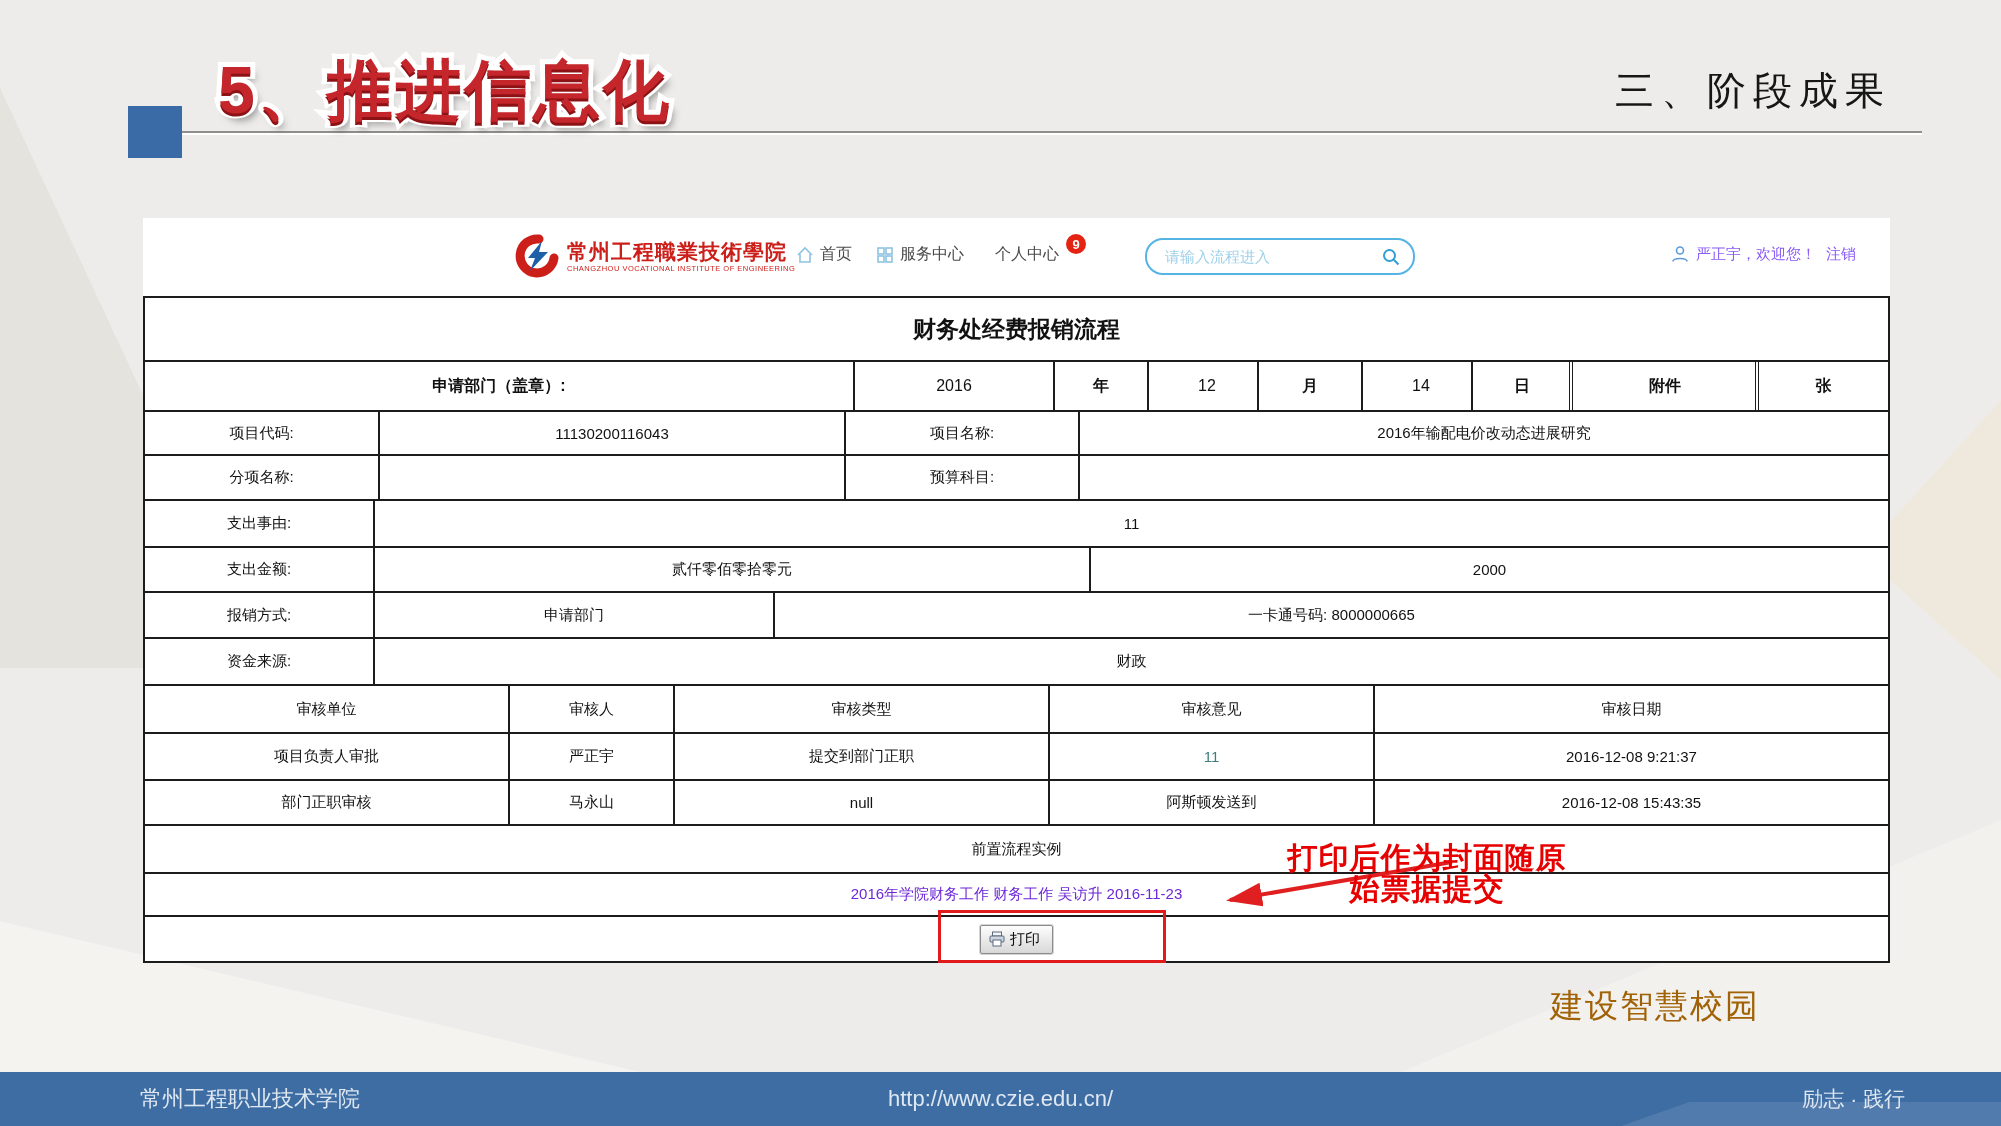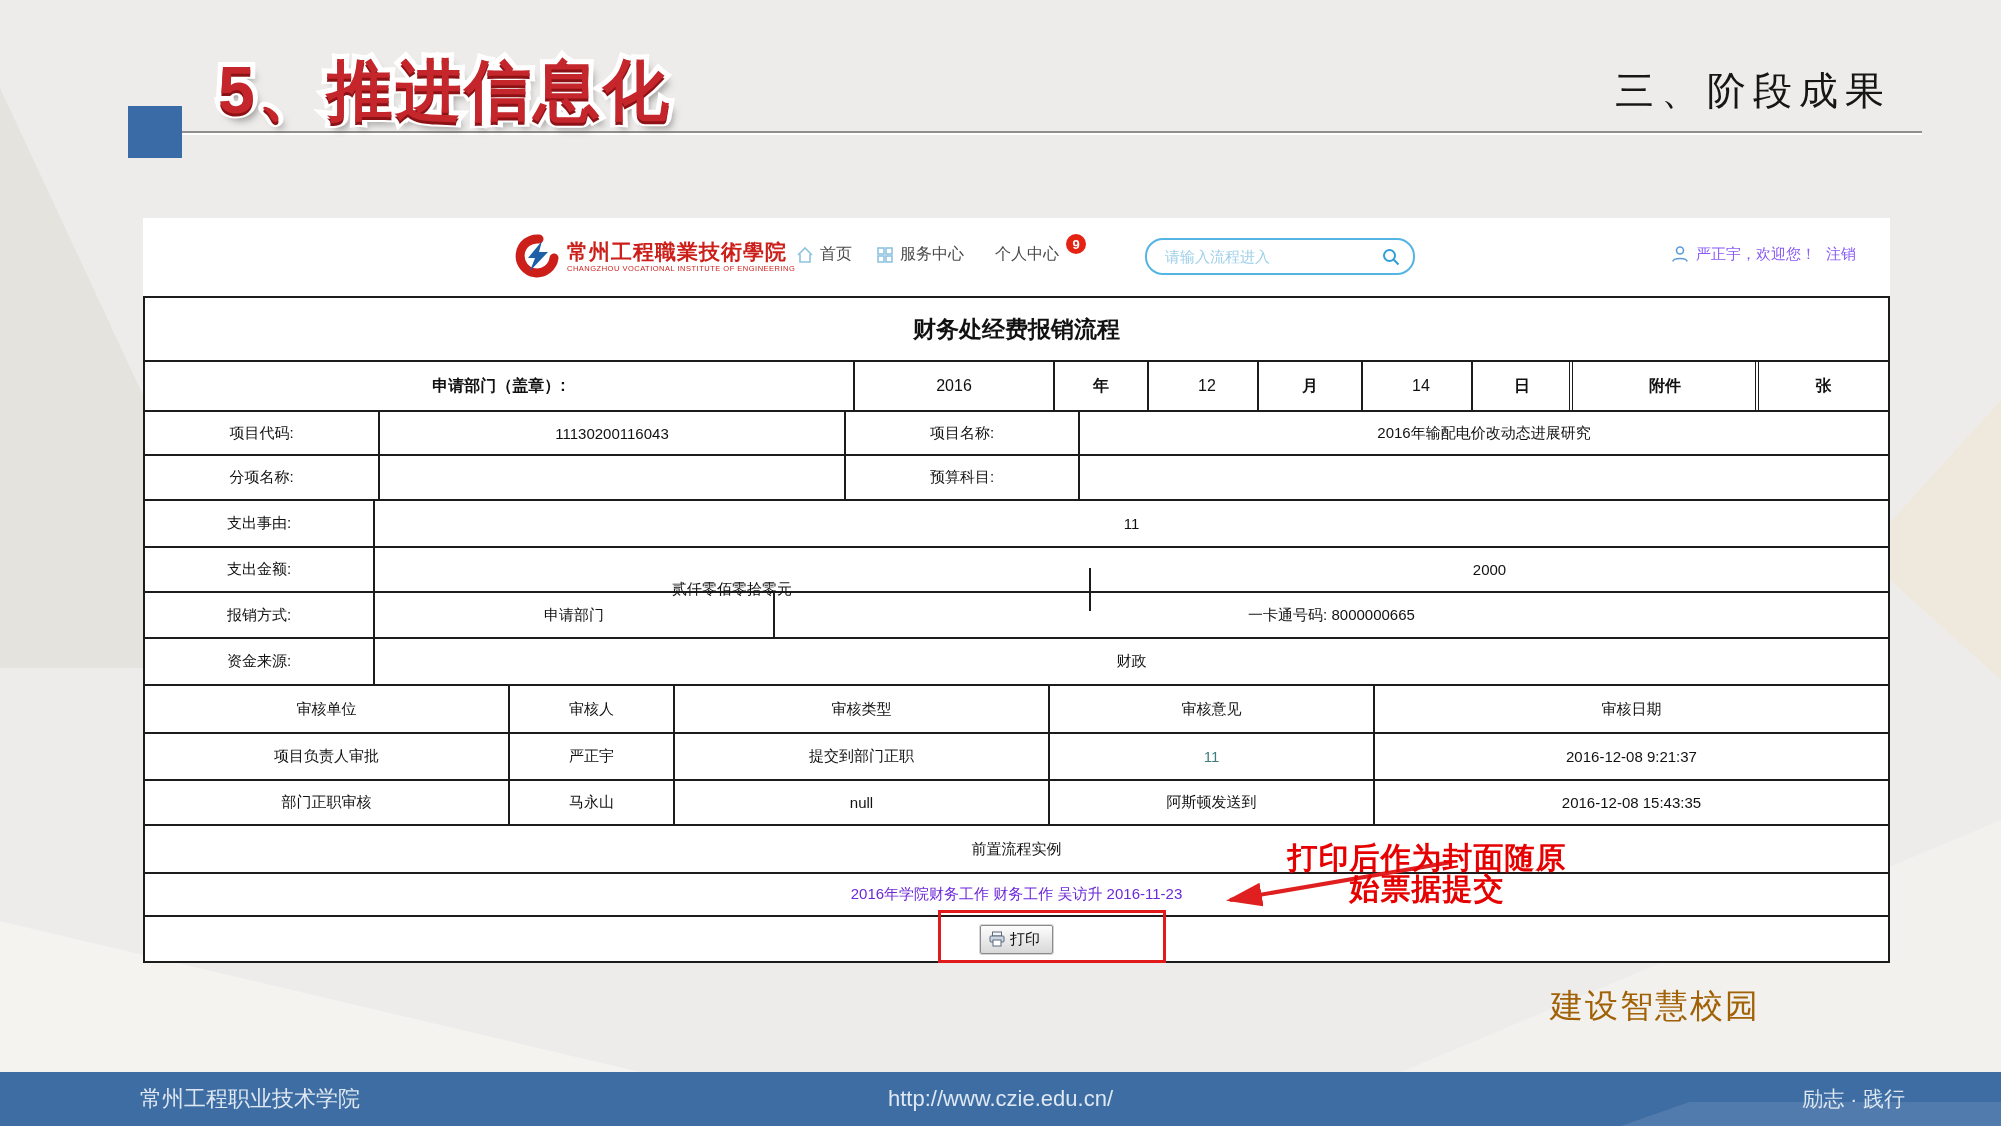--- a/index.html
+++ b/index.html
@@ -59,21 +59,21 @@
   .cell.dbl { border-left:4px double #1c1c1c; margin-left:-2px; }
   .cell.nbr { border-right:none; }
   .b { font-weight:bold; }
   .h-title { height:64px; } .h-title .cell { font-size:23px; font-weight:bold; }
   .r1 { height:50px; } .r1 .cell { font-size:16px; }
   .r2 { height:44px; } .r3 { height:45px;align-items:center; } .r4 { height:47px; } .r5 { height:45px; }
   .r6 { height:46px; } .r7 { height:47px; } .r8 { height:48px; } .r9 { height:47px; }
   .r10 { height:45px; } .r11 { height:48px; } .r12 { height:43px; } .r13 { height:44px; }
   .w710{width:710px;} .w200{width:200px;} .w94{width:94px;} .w110{width:110px;padding-left:12px;} .w104{width:104px;}
   .w98{width:98px;} .w188{width:188px;} .w235{width:235px;} .w466{width:466px;} .w234{width:234px;}
-  .w230{width:230px;} .w716{width:716px;margin-top:20px;} .w400{width:400px;} .w365{width:365px;} .w165{width:165px;}
+  .w230{width:230px;} .w716{width:716px;} .w400{width:400px;} .w365{width:365px;} .w165{width:165px;}
   .w375{width:375px;} .w325{width:325px;}
   .teal { color:#3e7d7d; }
   .linkrow { color:#6d28d9; cursor:pointer; }
 
   .print-btn { display:inline-flex; align-items:center; gap:5px; font-size:15px; color:#111;
                padding:4px 12px 4px 8px; border:1px solid #8a8a8a; border-radius:2px;
                background:linear-gradient(#fdfdfd,#d8d8d8); box-shadow:0 0 0 1px #d5d5d5; cursor:pointer;
                font-family:"Liberation Sans", sans-serif; }
 
   

